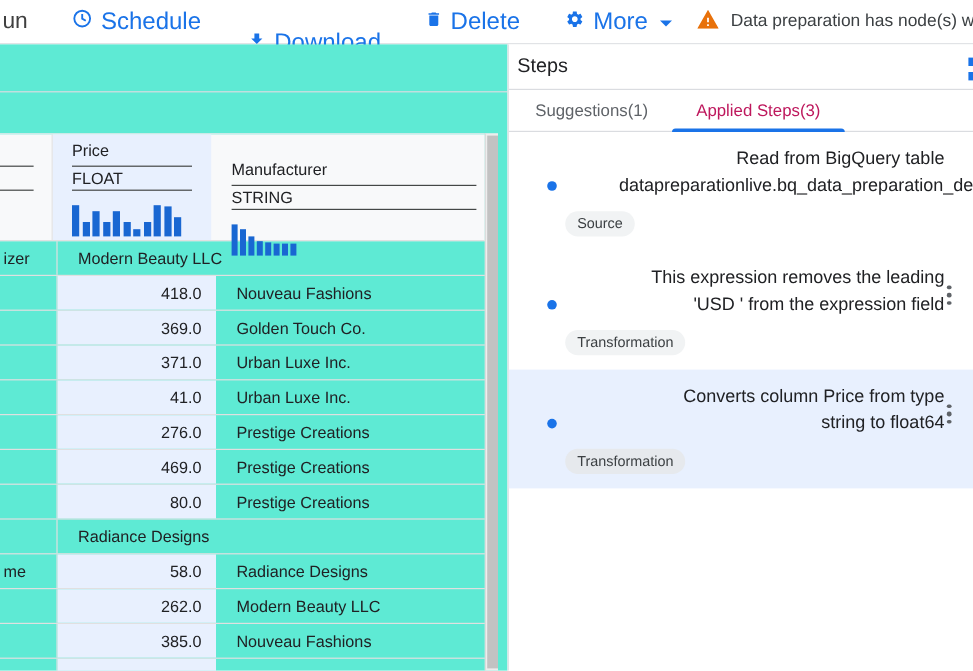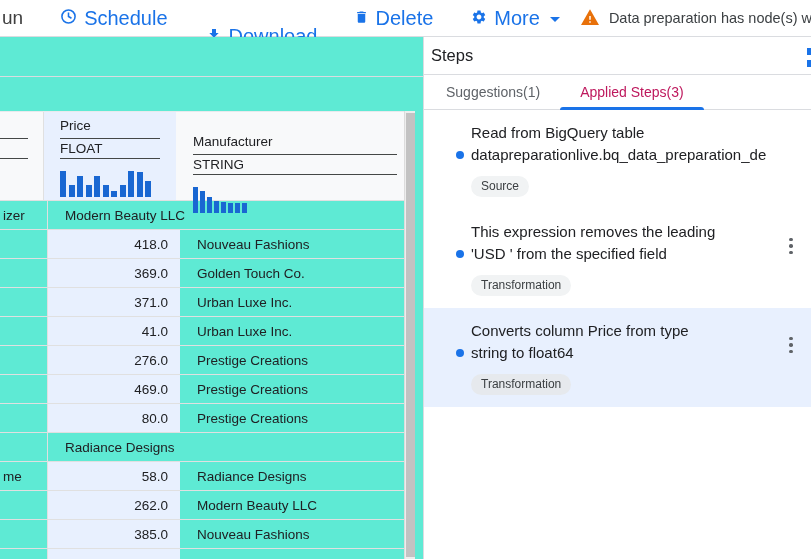--- a/index.html
+++ b/index.html
@@ -68,21 +68,21 @@
 
   .tabs { height:35px; border-bottom:1px solid #dadce0; display:flex; align-items:stretch; }
   .tab { display:flex; align-items:center; padding:0 20px; font-size:14px; color:#5f6368; position:relative; cursor:pointer; white-space:nowrap; }
   .tab.first { margin-left:2px; }
   .tab.active { color:#be185d; font-weight:500; }
   .tab.active::after { content:""; position:absolute; left:0; right:0; bottom:-1px; height:3px; background:#1a73e8; border-radius:3px 3px 0 0; }
 
   .card { position:relative; padding:12px 24px 12px 47px; }
   .card.selected { background:#e8f0fe; }
   .bullet { position:absolute; left:32px; top:41px; width:8px; height:8px; border-radius:50%; background:#1a73e8; }
-  .card .line { font-size:15px; line-height:22px; color:#202124; }
+  .card .line { font-size:15px; line-height:22px; color:#202124;text-align:right; }
   .card .clip { white-space:nowrap; overflow:hidden; margin-right:-24px; }
   .badge { display:inline-block; margin-top:10px; padding:3px 10px 4px; background:#f1f3f4; border-radius:12px; font-size:12px; color:#3c4043; }
   .card.selected .badge { background:#e6e9ed; }
   .kebab { position:absolute; right:12px; top:26px; width:16px; height:22px; display:flex; flex-direction:column; align-items:center; justify-content:center; gap:3px; cursor:pointer; }
   .kebab i { width:3.5px; height:3.5px; border-radius:50%; background:#5f6368; display:block; }
 </style>
 </head>
 <body>
 
 <div class="app">
@@ -286,21 +286,21 @@
       <div class="card">
         <span class="bullet"></span>
         <div class="line">Read from BigQuery table</div>
         <div class="line clip">datapreparationlive.bq_data_preparation_de</div>
         <span class="badge">Source</span>
       </div>
 
       <div class="card">
         <span class="bullet"></span>
         <div class="line">This expression removes the leading</div>
-        <div class="line">'USD ' from the specified field</div>
+        <div class="line">'USD ' from the expression field</div>
         <span class="badge">Transformation</span>
         <span class="kebab">
             <i></i>
             <i></i>
             <i></i>
           </span>
       </div>
 
       <div class="card selected">
         <span class="bullet"></span>

